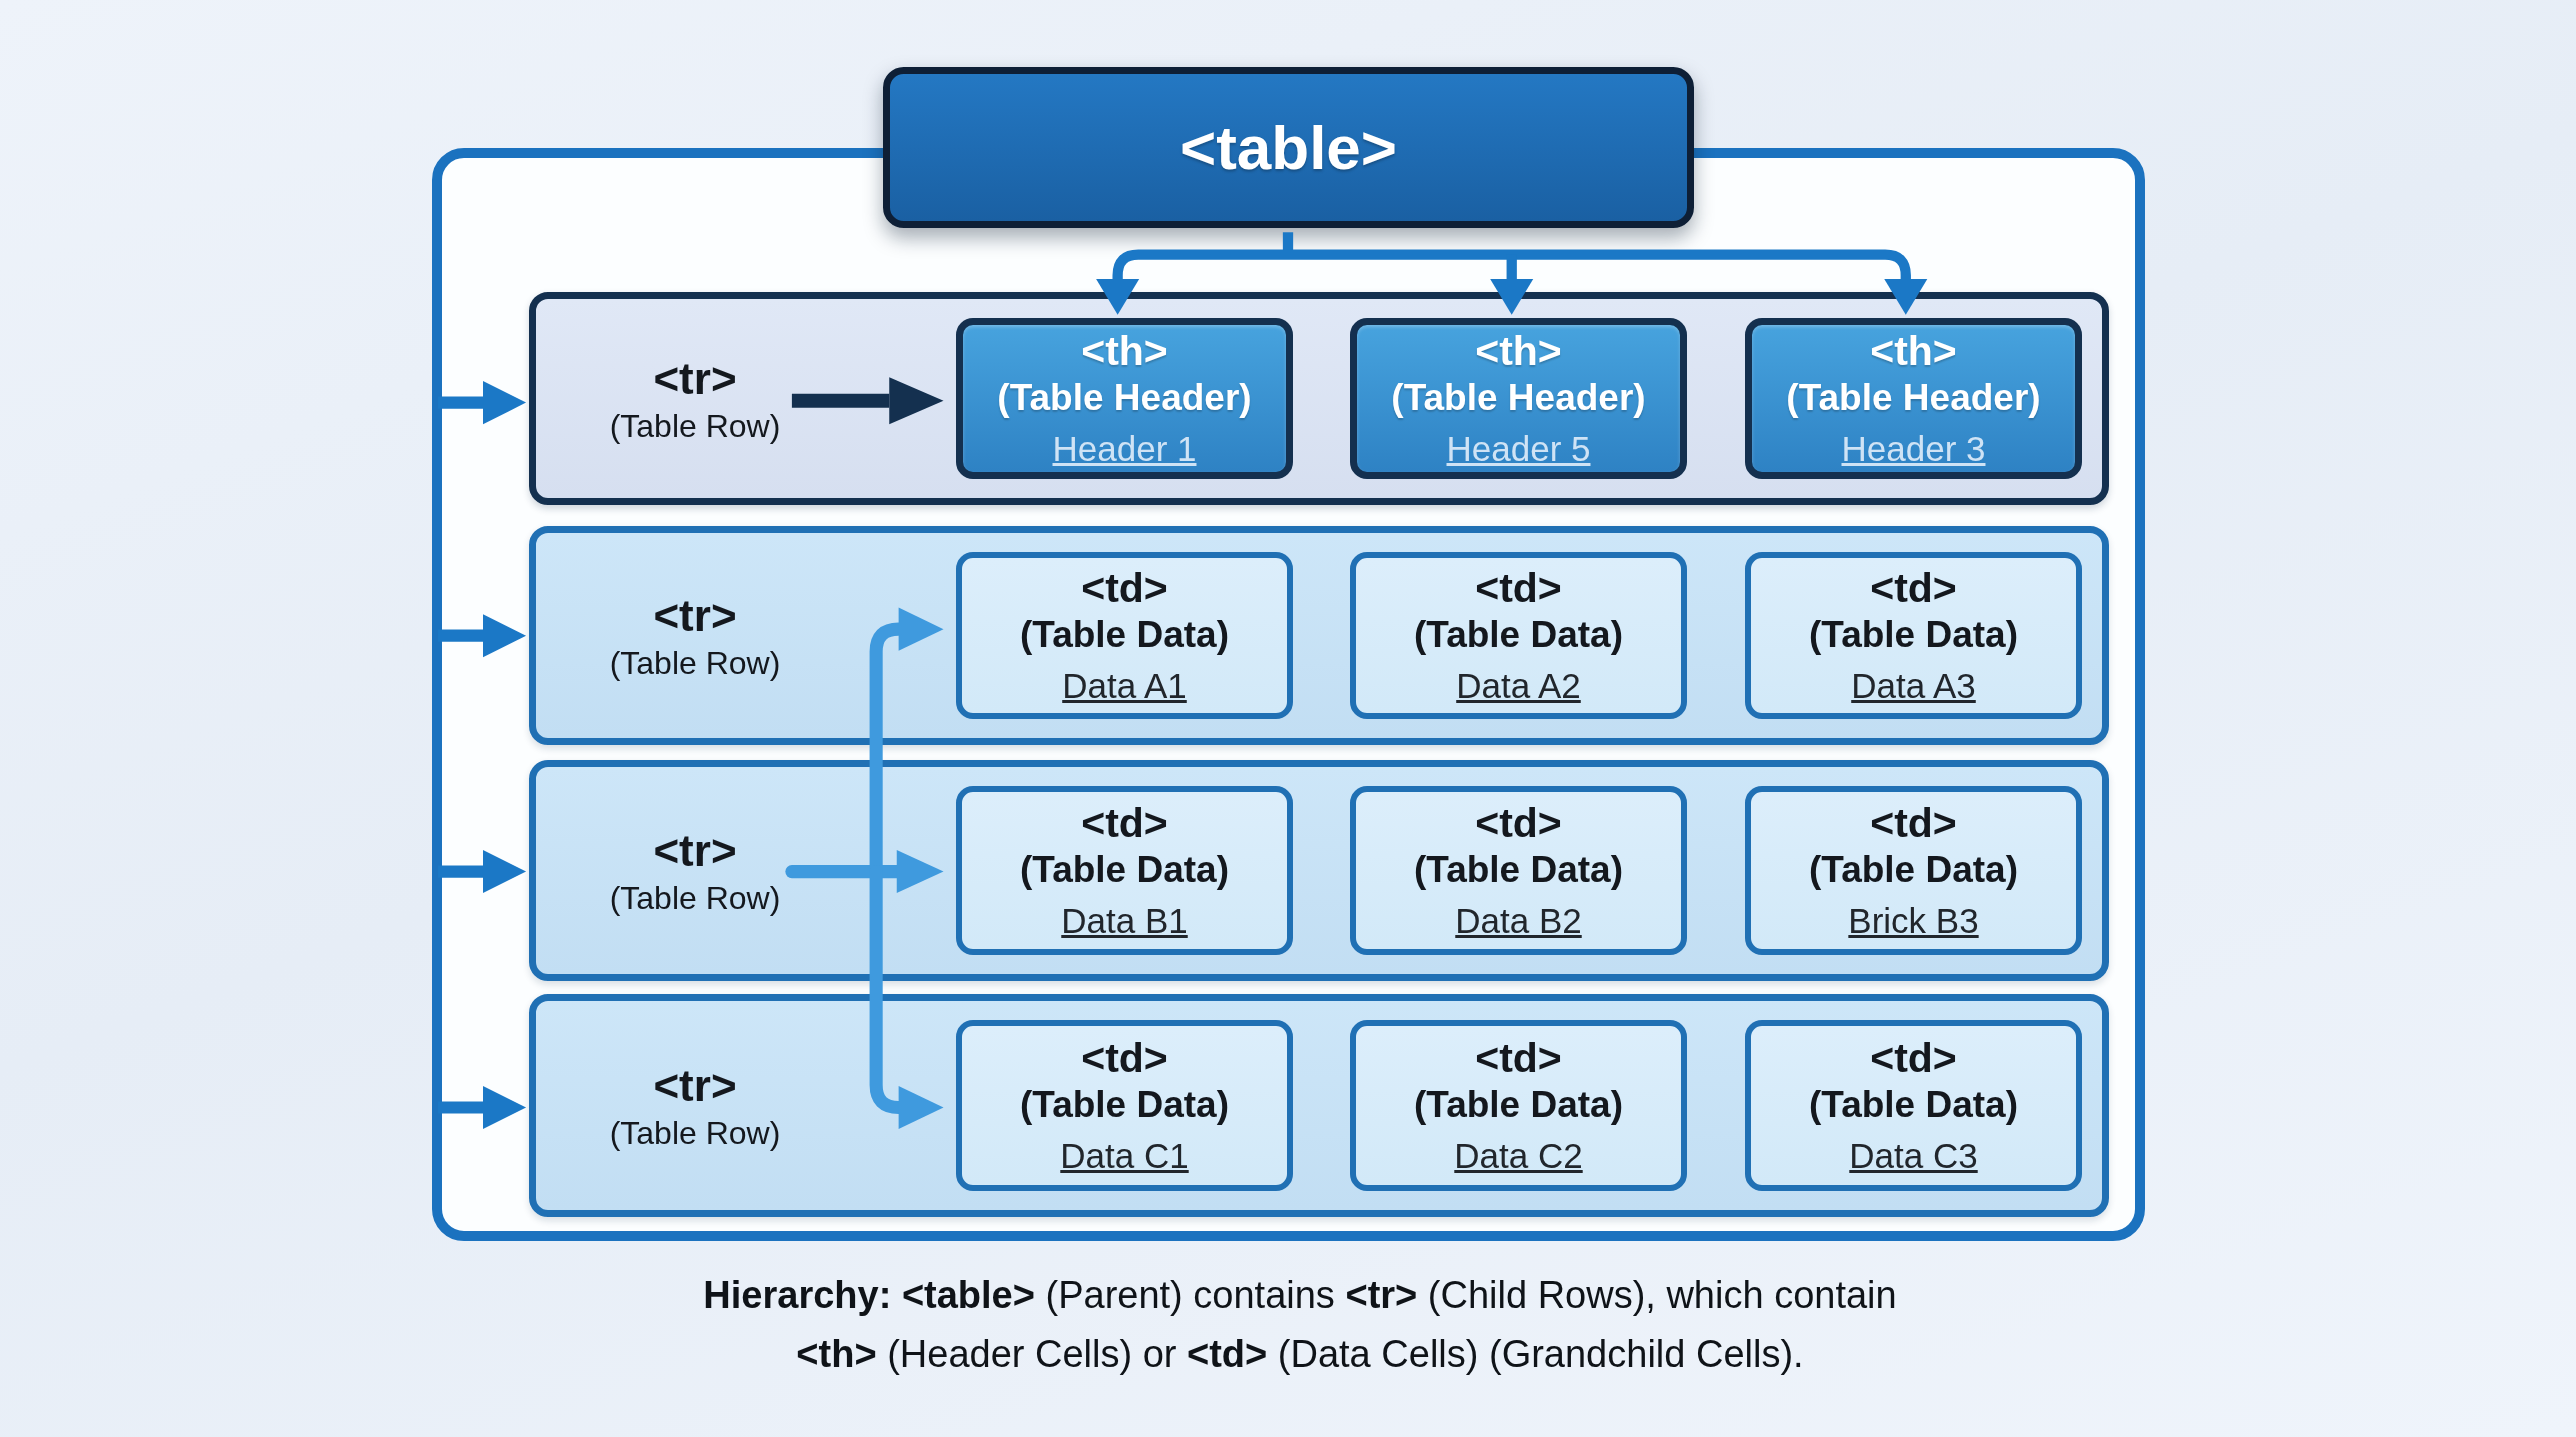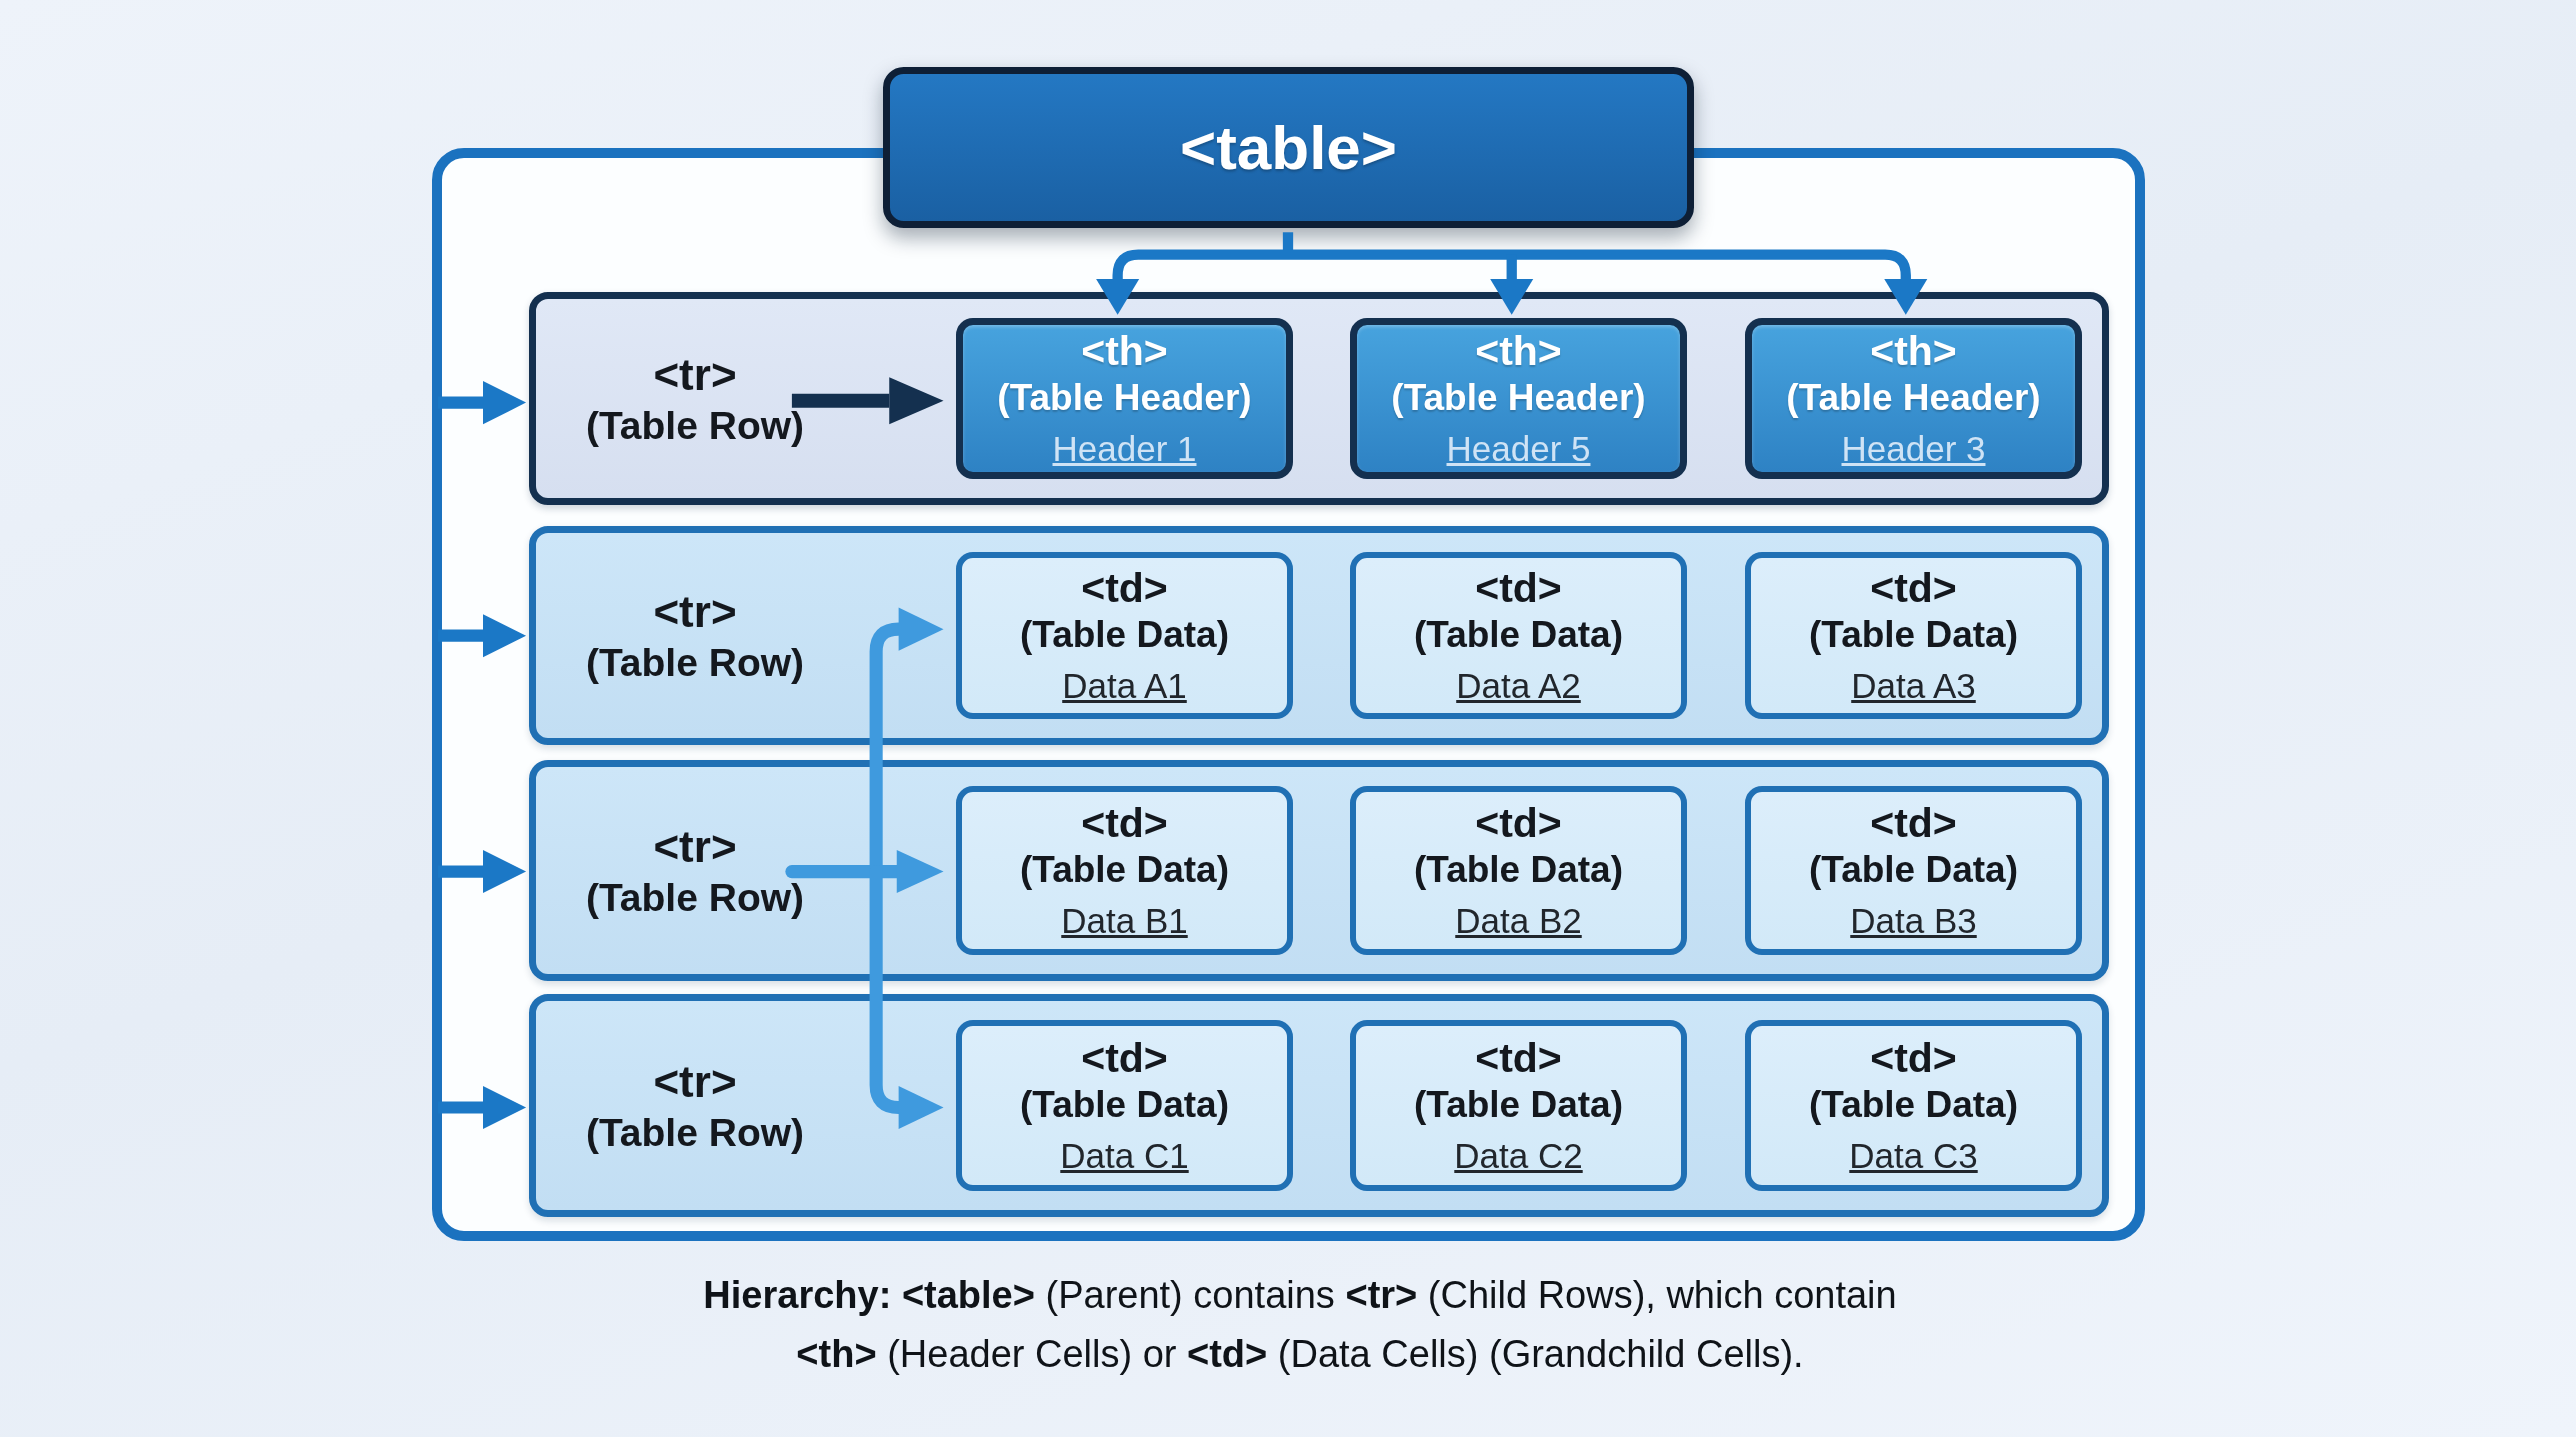--- a/index.html
+++ b/index.html
@@ -25,21 +25,21 @@
   .title-sub{font-size:34px;font-weight:700;line-height:1.1;text-shadow:0 1.9px 2.8px rgba(0,0,0,.25);}
   .row{position:absolute;left:529px;width:1580px;border-radius:19px;z-index:2;}
   .row.header{background:linear-gradient(180deg,#e0e8f6,#d6dff0);border:7.5px solid var(--navy);
     box-shadow:0 3.7px 7.5px rgba(15,40,70,.18);}
   .row.data{background:linear-gradient(180deg,#cde6f8,#c2def3);border:7.5px solid var(--cell-border);
     box-shadow:0 3.7px 7.5px rgba(15,40,70,.14);}
   .row-label{position:absolute;left:28px;top:0;bottom:0;width:262px;
     display:flex;flex-direction:column;align-items:center;justify-content:center;
     color:var(--ink);text-align:center;}
   .row-tag{font-size:44px;font-weight:700;line-height:1.25;}
-  .row-desc{font-size:39px;font-weight:700;line-height:1.25;}
+  .row-desc{font-size:32px;font-weight:400;line-height:1.25;}
   .cell{position:absolute;top:19px;bottom:19px;width:337px;border-radius:17px;
     display:flex;flex-direction:column;align-items:center;justify-content:center;
     text-align:center;line-height:1.2;}
   .cell.c1{left:420px;} .cell.c2{left:814px;} .cell.c3{left:1209px;}
   .cell.th{background:linear-gradient(180deg,var(--th-fill-top),var(--th-fill-bottom));
     border:7.5px solid var(--navy);color:#ffffff;box-shadow:inset 0 1.9px 3.7px rgba(255,255,255,.25);}
   .cell.td{background:linear-gradient(180deg,#dcEEfb,#d2e9f8);border:6.6px solid var(--cell-border);
     color:var(--ink);}
   .cell-tag{font-size:41px;font-weight:700;}
   .cell-desc{font-size:37px;font-weight:700;}
@@ -118,21 +118,21 @@
       <div class="cell-value">Data B1</div>
     </div>
     <div class="cell td c2">
       <div class="cell-tag">&lt;td&gt;</div>
       <div class="cell-desc">(Table Data)</div>
       <div class="cell-value">Data B2</div>
     </div>
     <div class="cell td c3">
       <div class="cell-tag">&lt;td&gt;</div>
       <div class="cell-desc">(Table Data)</div>
-      <div class="cell-value">Data B3</div>
+      <div class="cell-value">Brick B3</div>
     </div>
   </div>
 
   <div class="row data" style="top:994px;height:223px;">
     <div class="row-label">
       <div class="row-tag">&lt;tr&gt;</div>
       <div class="row-desc">(Table Row)</div>
     </div>
     <div class="cell td c1">
       <div class="cell-tag">&lt;td&gt;</div>

